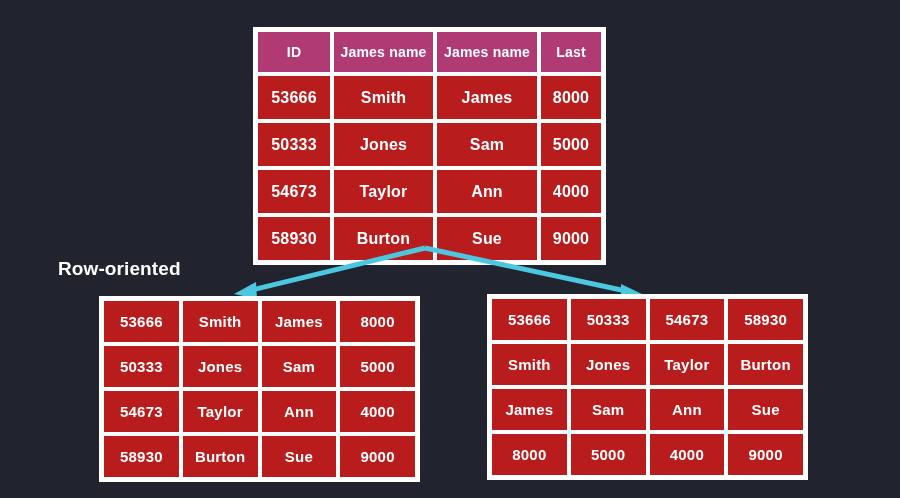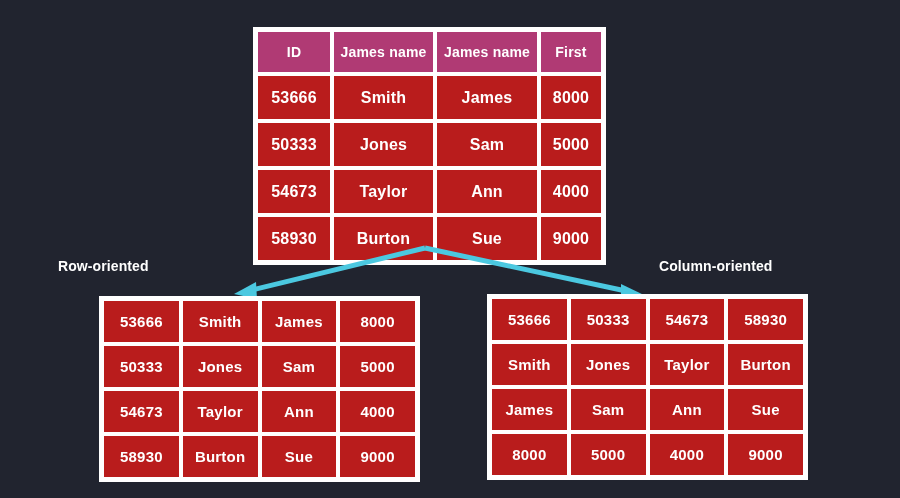--- a/index.html
+++ b/index.html
@@ -77,21 +77,21 @@
   #col-table td {
     height: 39px;
     font-size: 15px;
     width: 72.75px;
   }
 
   
   .caption {
     position: absolute;
     color: #ffffff;
-    font-size: 14px;
+    font-size: 19px;
     font-weight: bold;
     letter-spacing: 0.1px;
     white-space: nowrap;
   }
   #caption-row { left: 58px;  top: 258px; }
   #caption-col { left: 659px; top: 258px; }
 
   
   #arrows {
     position: absolute;
@@ -112,21 +112,21 @@
       <col class="c-id">
         <col class="c-last">
         <col class="c-first">
         <col class="c-bonus">
     </colgroup>
     <thead>
       <tr>
         <td class="hdr">ID</td>
         <td class="hdr">James name</td>
         <td class="hdr">James name</td>
-        <td class="hdr">First</td>
+        <td class="hdr">Last</td>
       </tr>
     </thead>
     <tbody>
       <tr>
         <td>53666</td>
         <td>Smith</td>
         <td>James</td>
         <td>8000</td>
       </tr>
       <tr>
@@ -144,21 +144,20 @@
       <tr>
         <td>58930</td>
         <td>Burton</td>
         <td>Sue</td>
         <td>9000</td>
       </tr>
     </tbody>
   </table>
 
   <div class="caption" id="caption-row">Row-oriented</div>
-  <div class="caption" id="caption-col">Column-oriented</div>
 
   <svg id="arrows" viewBox="0 0 900 498" width="900" height="498">
     <g stroke="#4BC8E0" stroke-width="5" fill="#4BC8E0" stroke-linecap="butt">
 
       <g>
         <line x1="425" y1="248" x2="252" y2="290"></line>
         <polygon points="234,294 256,282 257,299" stroke="none"></polygon>
       </g>
 
       <g>

